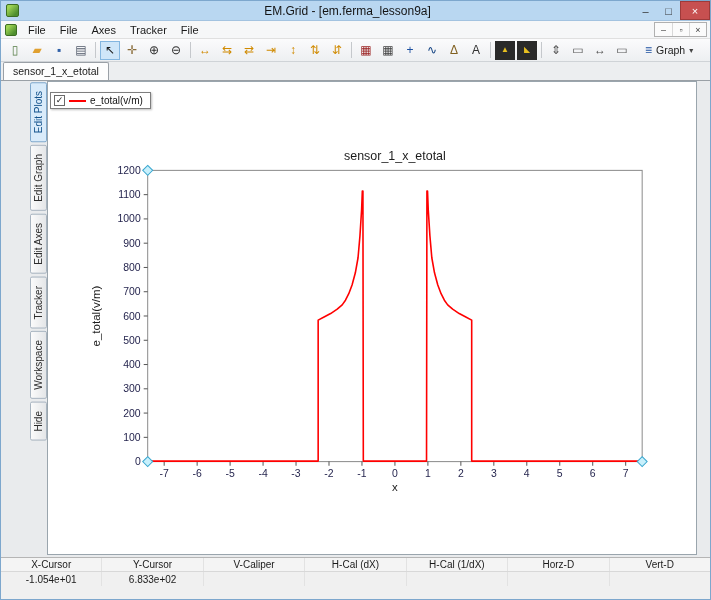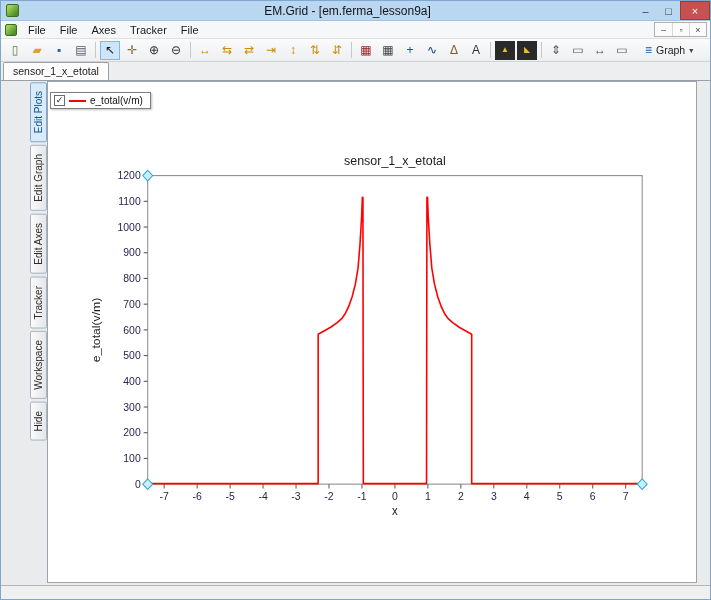--- a/index.html
+++ b/index.html
@@ -237,16 +237,34 @@
         </svg>
       <div class="legend">
         <div class="legend-check">✓</div>
         <div class="legend-swatch" style="background: rgb(255, 0, 0);"></div>
         <div class="legend-label">e_total(v/m)</div>
       </div>
     </div>
   </div>
 
   <div class="statusbar">
+    <div class="status-row labels">
+      <div class="status-cell">X-Cursor</div>
+      <div class="status-cell">Y-Cursor</div>
+      <div class="status-cell">V-Caliper</div>
+      <div class="status-cell">H-Cal (dX)</div>
+      <div class="status-cell">H-Cal (1/dX)</div>
+      <div class="status-cell">Horz-D</div>
+      <div class="status-cell">Vert-D</div>
+    </div>
+    <div class="status-row">
+      <div class="status-cell">-1.054e+01</div>
+      <div class="status-cell">6.833e+02</div>
+      <div class="status-cell"></div>
+      <div class="status-cell"></div>
+      <div class="status-cell"></div>
+      <div class="status-cell"></div>
+      <div class="status-cell"></div>
+    </div>
   </div>
   <div class="bottom-filler"></div>
 
 </div>
 
 </body></html>

